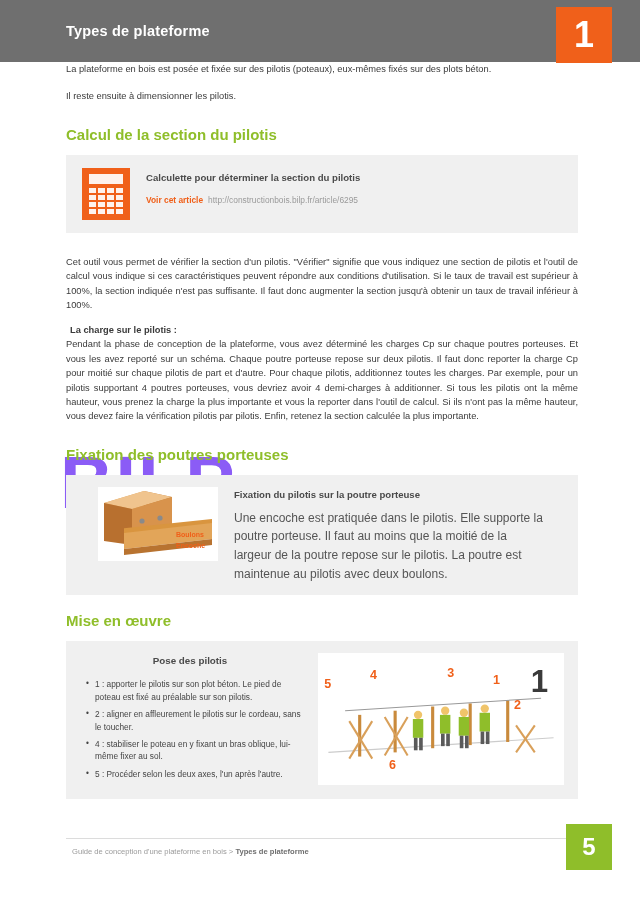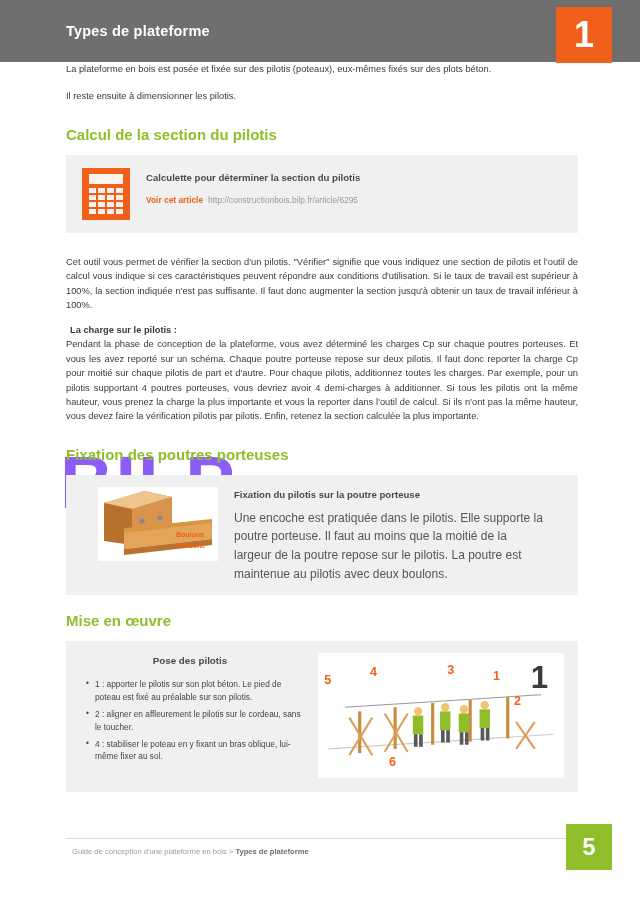--- a/index.html
+++ b/index.html
@@ -370,20 +370,21 @@
 
   <h2 class="section-title tight">Mise en œuvre</h2>
 
   <div class="mise-box">
     <div class="mise-left">
       <div class="mise-title">Pose des pilotis</div>
       <ul class="mise-list">
         <li>1 : apporter le pilotis sur son plot béton. Le pied de poteau est fixé au préalable sur son pilotis.</li>
         <li>2 : aligner en affleurement le pilotis sur le cordeau, sans le toucher.</li>
         <li>4 : stabiliser le poteau en y fixant un bras oblique, lui-même fixer au sol.</li>
+        <li>5 : Procéder selon les deux axes, l'un après l'autre.</li>
       </ul>
     </div>
     <div class="mise-right">
       <svg class="fit" viewBox="0 0 236 120" preserveAspectRatio="xMidYMid meet">
         <rect x="0" y="0" width="236" height="120" fill="#ffffff"></rect>
 
         <line x1="10" y1="92" x2="226" y2="78" stroke="#cccccc" stroke-width="1"></line>
 
         <g stroke="#c98a3c" stroke-width="3" fill="none">
           <line x1="40" y1="96" x2="40" y2="56"></line>

